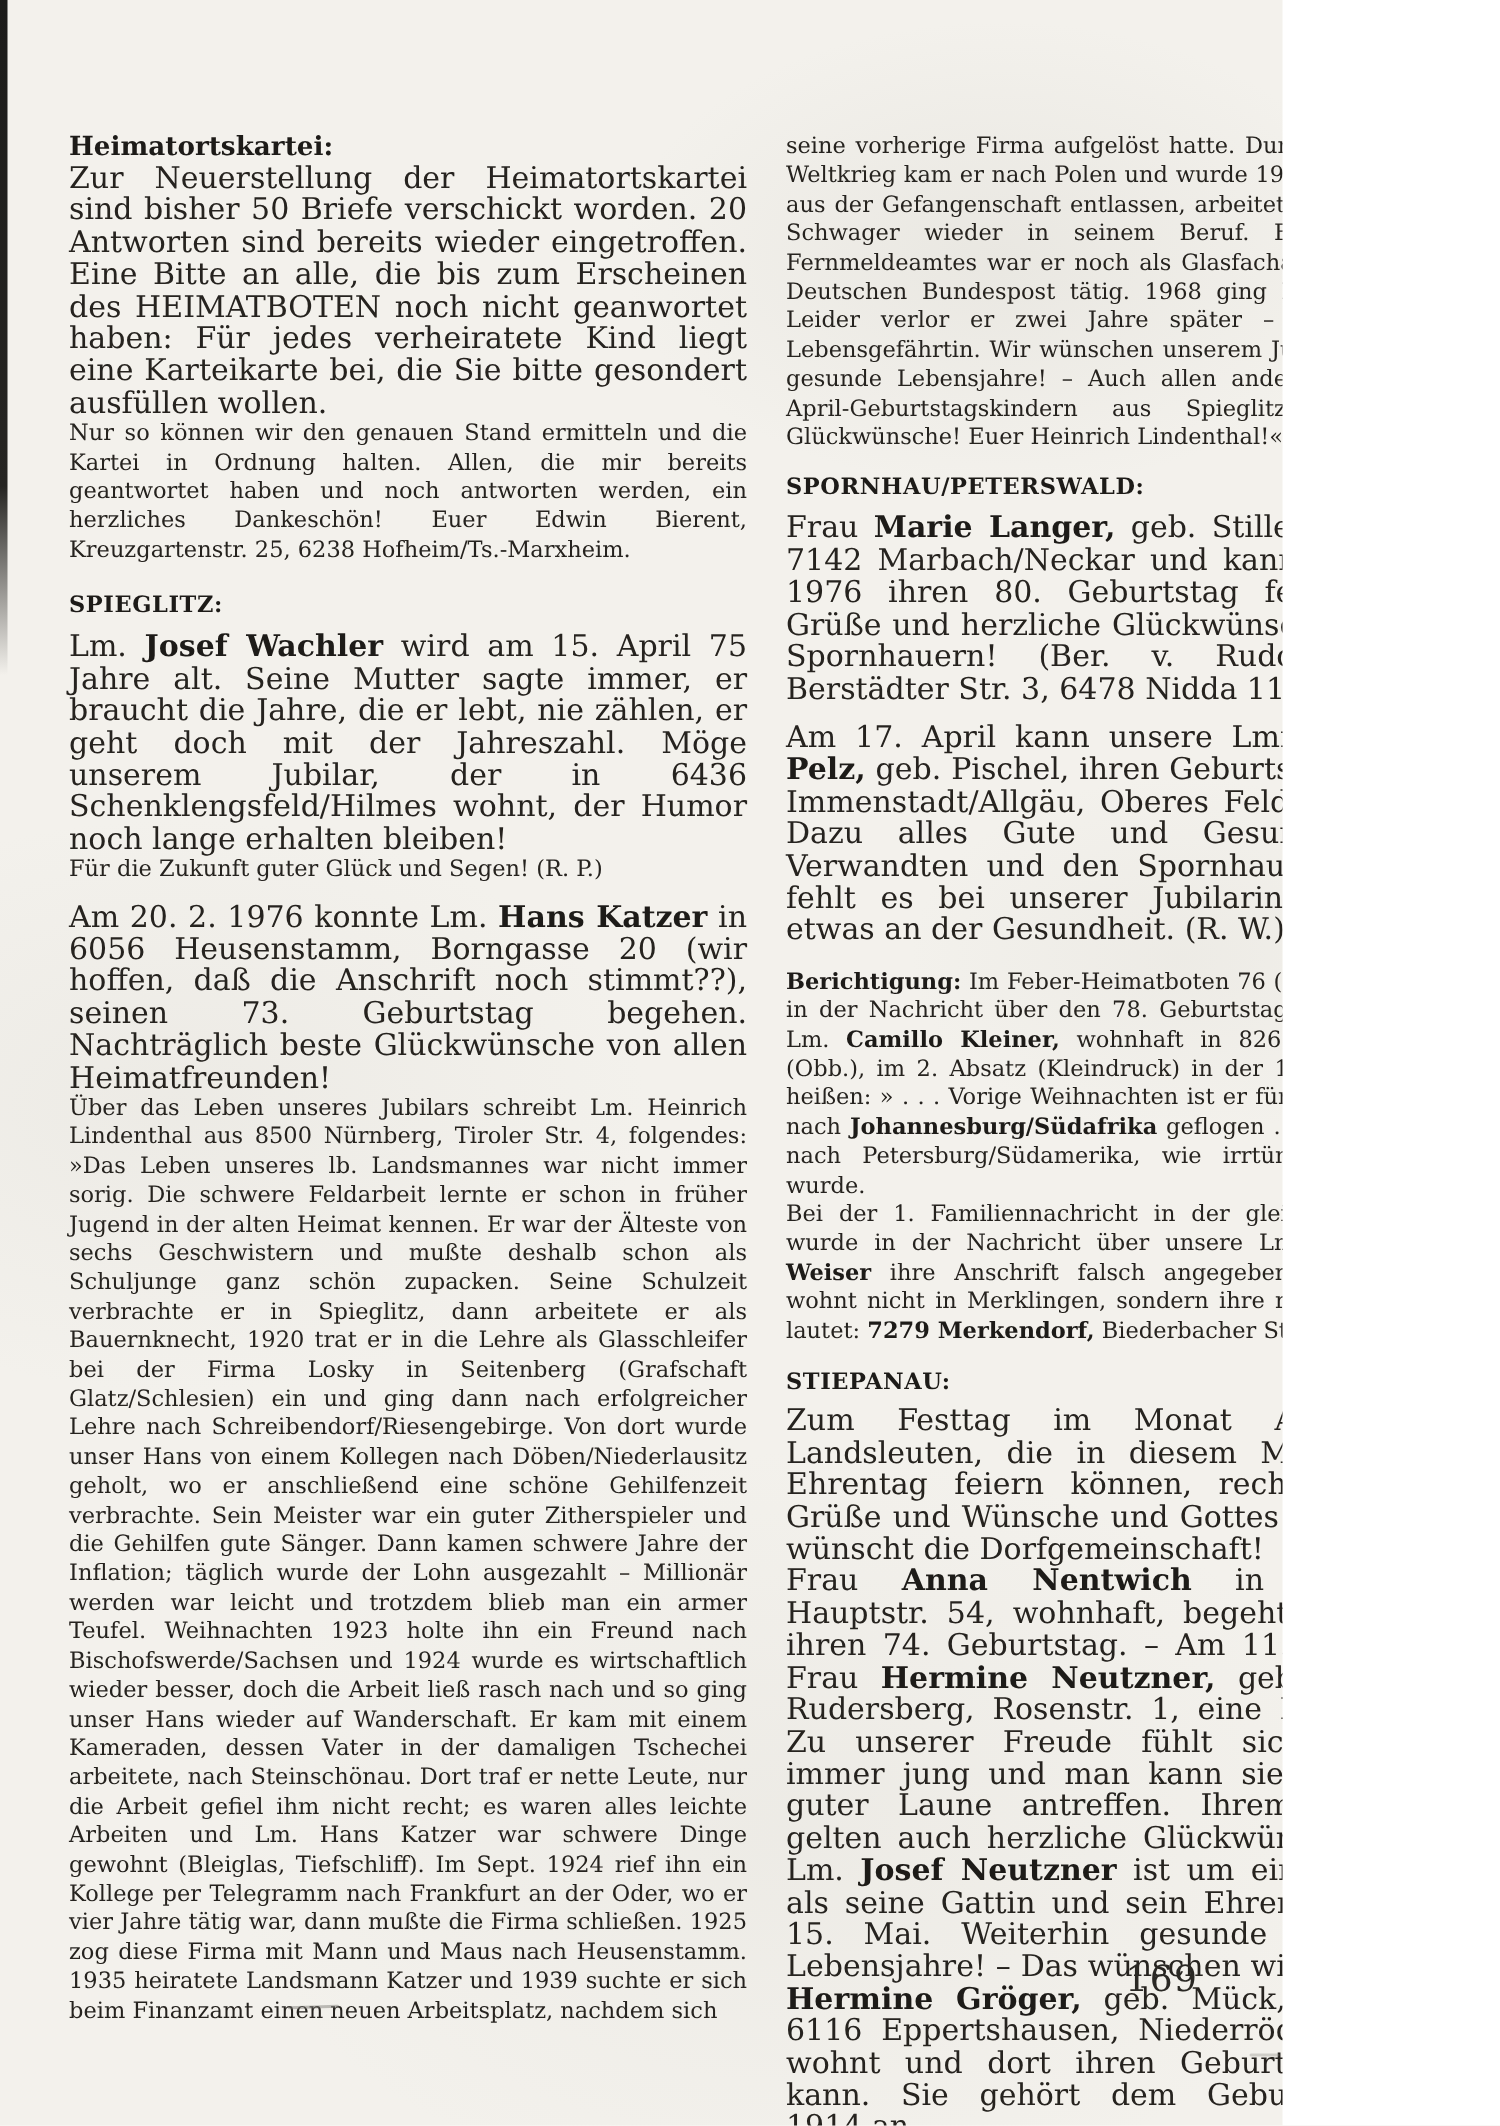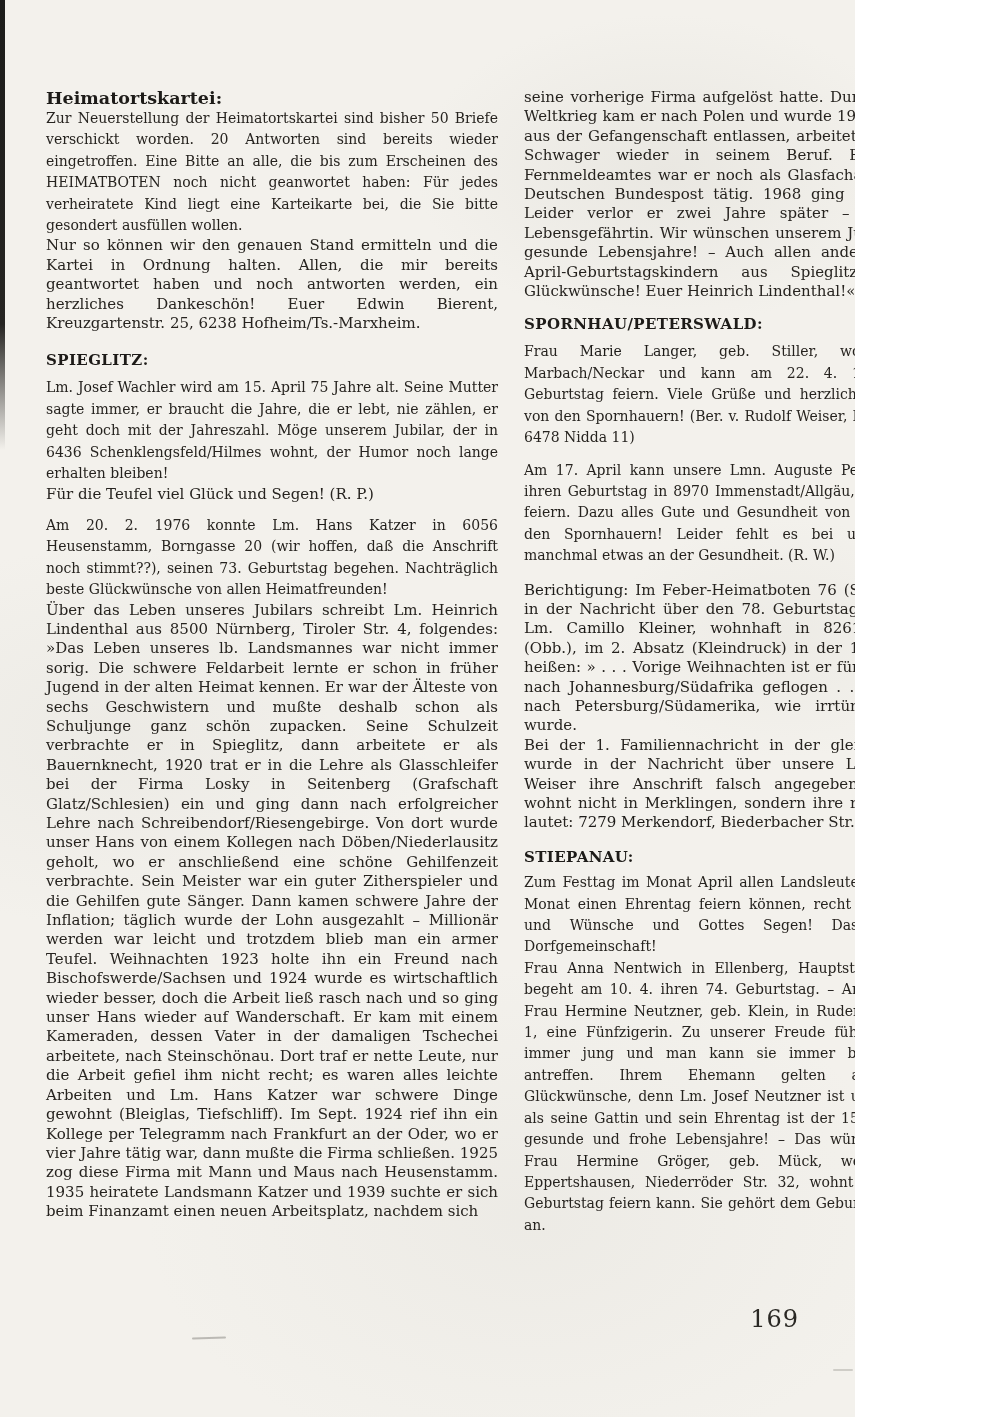--- a/index.html
+++ b/index.html
@@ -22,37 +22,37 @@
   .scan-edge {
     position: absolute; left: 0; top: 0;
     width: 5px; height: 450px;
     background: linear-gradient(180deg, #1c1c1a 0%, #262522 72%, rgba(38,37,34,0) 100%);
   }
   .col { position: absolute; top: 88px; }
   .col-left  { left: 46px;  width: 452px; }
   .col-right { left: 524px; width: 453px; }
 
   p { margin: 0; text-align: justify; hyphens: auto; -webkit-hyphens: auto; }
-  .lg { font-size: 14px;   line-height: 21.4px; }
+  .lg { font-size: 20px;   line-height: 21.4px; }
   .sm { font-size: 15px;   line-height: 19.4px; }
   .gap-top   { margin-top: 11px; }
   .gap-top-l { margin-top: 14px; }
 
   .head1 {
     font-size: 17.5px; font-weight: bold;
     margin: 0; color: #1d1b18;
   }
   .head2 {
     font-size: 15px; font-weight: bold; letter-spacing: 0.4px;
     margin: 18px 0 8px; color: #1d1b18;
   }
   .head2.first-right { margin-top: 14px; }
   .head2.tight { margin-top: -4px; margin-bottom: 6px; }
 
-  b { font-weight: normal; color: #1d1b18; }
+  b { font-weight: bold; color: #1d1b18; }
 
   .sig { text-align: right; margin: 0; }
 
   .page-number {
     position: absolute; top: 1305px; right: 56px;
     font-size: 24px; letter-spacing: 1px; color: #2a2824;
   }
   .pencil-mark {
     position: absolute; height: 2px;
     background: rgba(120,118,112,0.45); border-radius: 1px;
@@ -66,21 +66,21 @@
 <div class="page">
   <div class="scan-edge"></div>
 
   <div class="col col-left">
     <h2 class="head1">Heimatortskartei:</h2>
     <p class="lg">Zur Neuerstellung der Heimatortskartei sind bisher 50 Briefe verschickt worden. 20 Antworten sind bereits wieder eingetroffen. Eine Bitte an alle, die bis zum Erscheinen des HEIMATBOTEN noch nicht geanwortet haben: Für jedes verheiratete Kind liegt eine Karteikarte bei, die Sie bitte gesondert ausfüllen wollen.</p>
     <p class="sm">Nur so können wir den genauen Stand ermitteln und die Kartei in Ordnung halten. Allen, die mir bereits geantwortet haben und noch antworten werden, ein herzliches Dankeschön! Euer Edwin Bierent, Kreuzgartenstr. 25, 6238 Hofheim/Ts.-Marxheim.</p>
 
     <h2 class="head2">SPIEGLITZ:</h2>
     <p class="lg">Lm. <b>Josef Wachler</b> wird am 15. April 75 Jahre alt. Seine Mutter sagte immer, er braucht die Jahre, die er lebt, nie zählen, er geht doch mit der Jahreszahl. Möge unserem Jubilar, der in 6436 Schenklengsfeld/Hilmes wohnt, der Humor noch lange erhalten bleiben!</p>
-    <p class="sm">Für die Teufel viel Glück und Segen! (R. P.)</p>
+    <p class="sm">Für die Zukunft guter Glück und Segen! (R. P.)</p>
     <p class="lg gap-top">Am 20. 2. 1976 konnte Lm. <b>Hans Katzer</b> in 6056 Heusenstamm, Borngasse 20 (wir hoffen, daß die Anschrift noch stimmt??), seinen 73. Geburtstag begehen. Nachträglich beste Glückwünsche von allen Heimatfreunden!</p>
     <p class="sm">Über das Leben unseres Jubilars schreibt Lm. Heinrich Lindenthal aus 8500 Nürnberg, Tiroler Str. 4, folgendes: »Das Leben unseres lb. Landsmannes war nicht immer sorig. Die schwere Feldarbeit lernte er schon in früher Jugend in der alten Heimat kennen. Er war der Älteste von sechs Geschwistern und mußte deshalb schon als Schuljunge ganz schön zupacken. Seine Schulzeit verbrachte er in Spieglitz, dann arbeitete er als Bauernknecht, 1920 trat er in die Lehre als Glasschleifer bei der Firma Losky in Seitenberg (Grafschaft Glatz/Schlesien) ein und ging dann nach erfolgreicher Lehre nach Schreibendorf/Riesengebirge. Von dort wurde unser Hans von einem Kollegen nach Döben/Niederlausitz geholt, wo er anschließend eine schöne Gehilfenzeit verbrachte. Sein Meister war ein guter Zitherspieler und die Gehilfen gute Sänger. Dann kamen schwere Jahre der Inflation; täglich wurde der Lohn ausgezahlt – Millionär werden war leicht und trotzdem blieb man ein armer Teufel. Weihnachten 1923 holte ihn ein Freund nach Bischofswerde/Sachsen und 1924 wurde es wirtschaftlich wieder besser, doch die Arbeit ließ rasch nach und so ging unser Hans wieder auf Wanderschaft. Er kam mit einem Kameraden, dessen Vater in der damaligen Tschechei arbeitete, nach Steinschönau. Dort traf er nette Leute, nur die Arbeit gefiel ihm nicht recht; es waren alles leichte Arbeiten und Lm. Hans Katzer war schwere Dinge gewohnt (Bleiglas, Tiefschliff). Im Sept. 1924 rief ihn ein Kollege per Telegramm nach Frankfurt an der Oder, wo er vier Jahre tätig war, dann mußte die Firma schließen. 1925 zog diese Firma mit Mann und Maus nach Heusenstamm. 1935 heiratete Landsmann Katzer und 1939 suchte er sich beim Finanzamt einen neuen Arbeitsplatz, nachdem sich</p>
   </div>
 
   <div class="col col-right">
     <p class="sm">seine vorherige Firma aufgelöst hatte. Durch den zweiten Weltkrieg kam er nach Polen und wurde 1942 Soldat. 1945 aus der Gefangenschaft entlassen, arbeitete er bei seinem Schwager wieder in seinem Beruf. Beim Bau des Fernmeldeamtes war er noch als Glasfacharbeiter bei der Deutschen Bundespost tätig. 1968 ging Hans in Rente. Leider verlor er zwei Jahre später – 1970 – seine Lebensgefährtin. Wir wünschen unserem Jubilar weiterhin gesunde Lebensjahre! – Auch allen anderen März- und April-Geburtstagskindern aus Spieglitz die besten Glückwünsche! Euer Heinrich Lindenthal!«</p>
 
     <h2 class="head2 first-right">SPORNHAU/PETERSWALD:</h2>
     <p class="lg">Frau <b>Marie Langer,</b> geb. Stiller, wohnt in 7142 Marbach/Neckar und kann am 22. 4. 1976 ihren 80. Geburtstag feiern. Viele Grüße und herzliche Glückwünsche von den Spornhauern! (Ber. v. Rudolf Weiser, Berstädter Str. 3, 6478 Nidda 11)</p>
     <p class="lg gap-top">Am 17. April kann unsere Lmn. <b>Auguste Pelz,</b> geb. Pischel, ihren Geburtstag in 8970 Immenstadt/Allgäu, Oberes Feld 16, feiern. Dazu alles Gute und Gesundheit von Verwandten und den Spornhauern! Leider fehlt es bei unserer Jubilarin manchmal etwas an der Gesundheit. (R. W.)</p>

